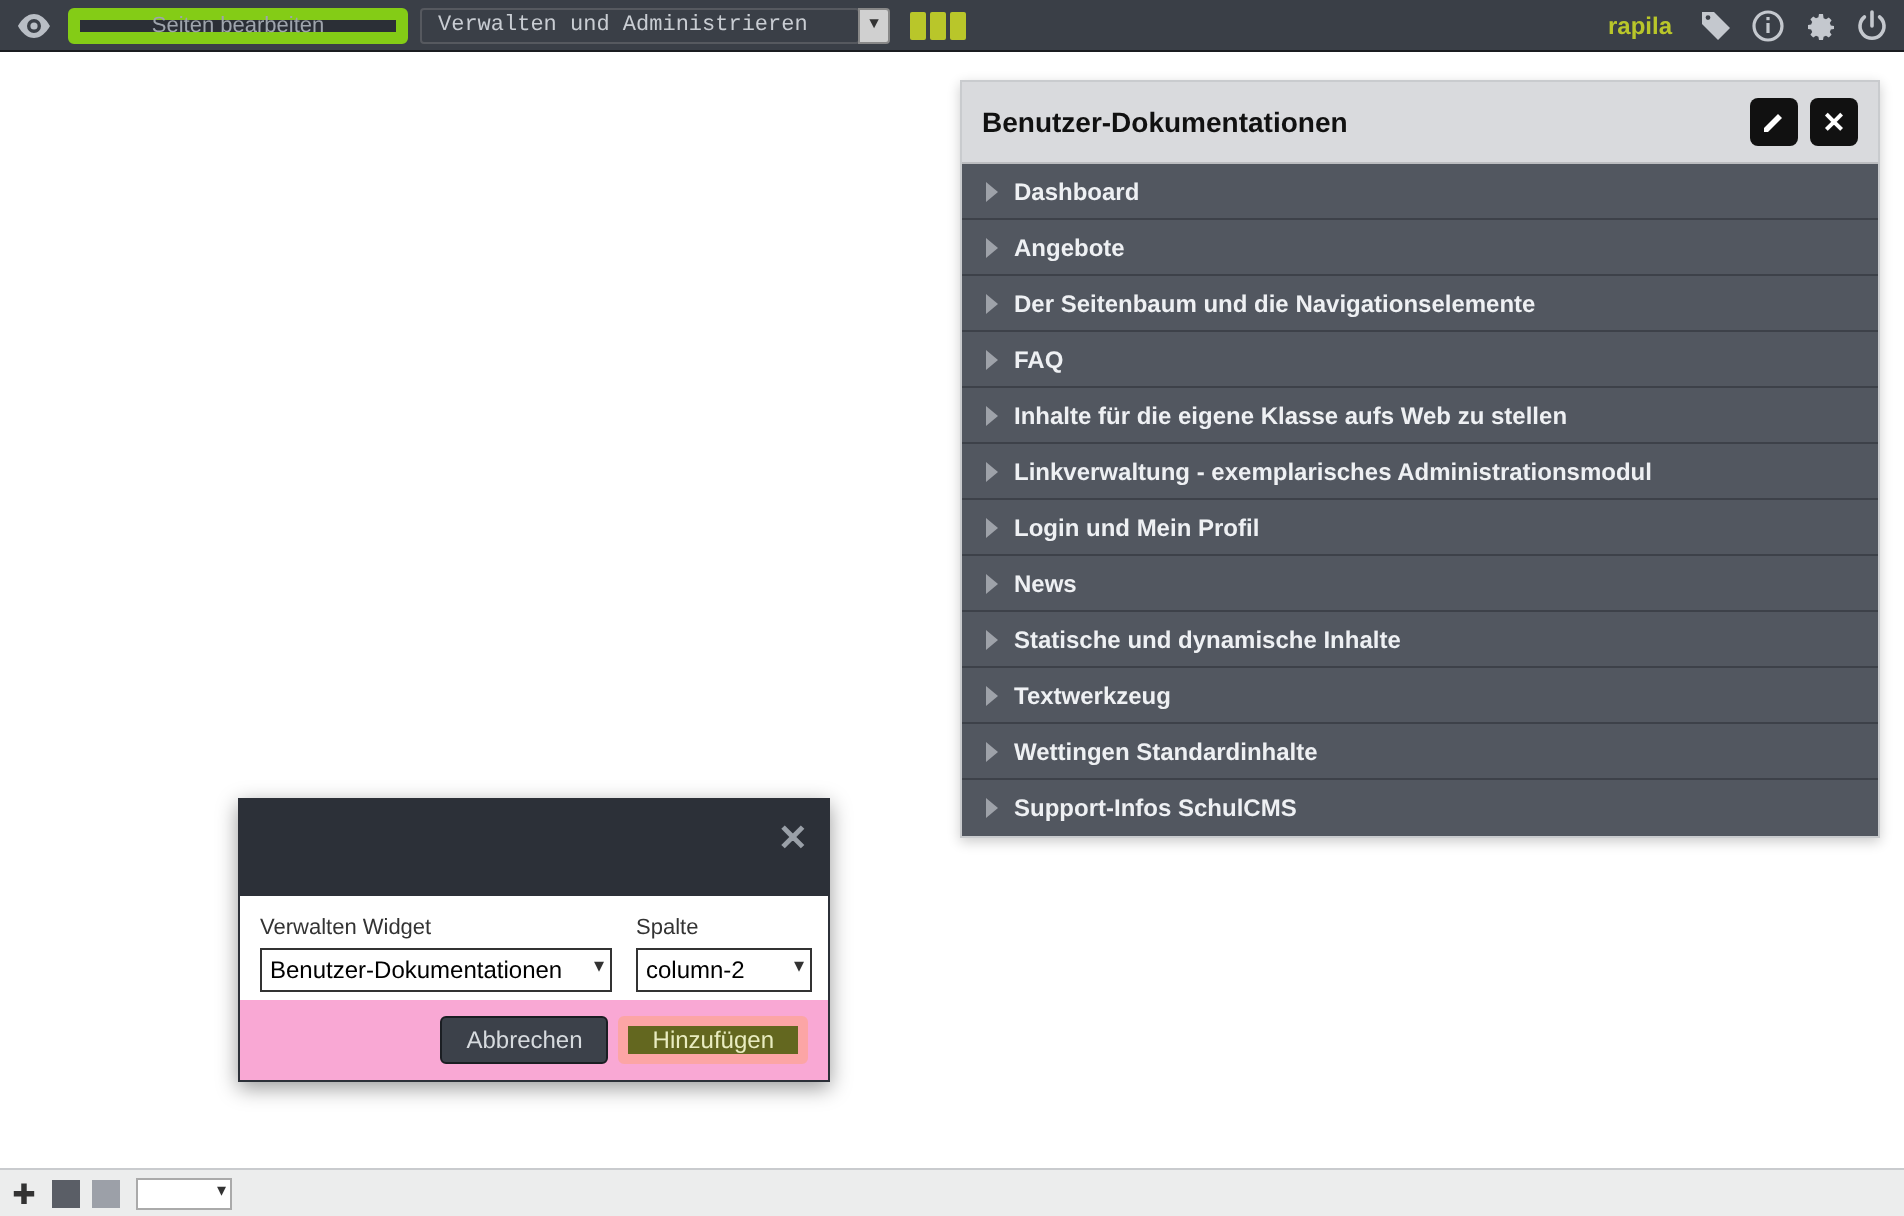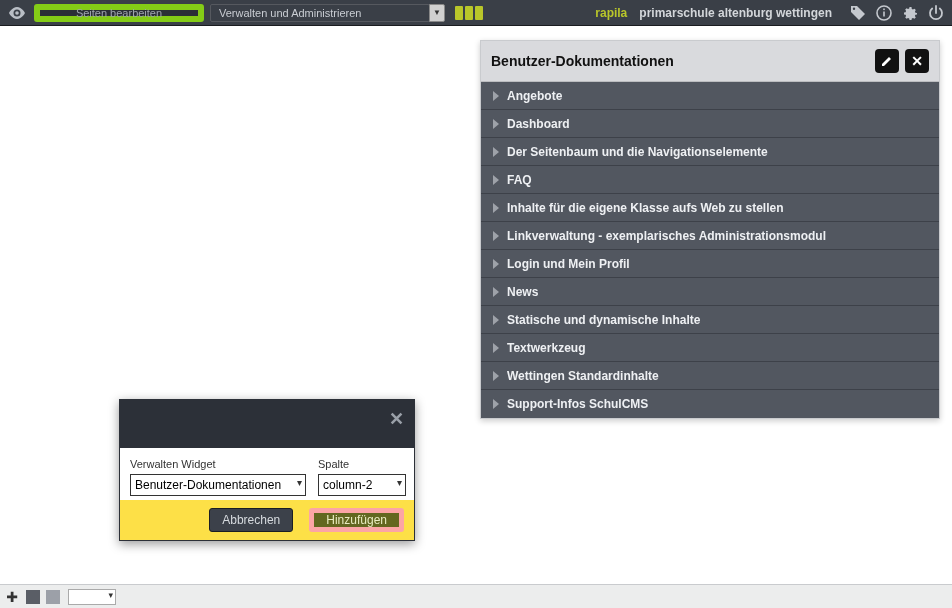--- a/index.html
+++ b/index.html
@@ -3,21 +3,21 @@
 <meta charset="utf-8">
 <style>
   * { box-sizing: border-box; margin: 0; padding: 0; }
   html, body { width: 952px; height: 608px; font-family: Arial, Helvetica, sans-serif; background: #fff; overflow: hidden; }
 
   
   .topbar { display: flex; align-items: center; height: 26px; background: #3a3f47; border-bottom: 1px solid #1a1c20; padding: 0 6px; gap: 6px; }
   .topbar .eye { width: 22px; height: 18px; display: flex; align-items: center; justify-content: center; color: #b9bec5; }
   .topbar .btn-flat { height: 18px; background: #2b2f36; border: 6px solid #84cc16; border-radius: 3px; color: #9fa5ad; font-size: 11px; padding: 0 10px; display: flex; align-items: center; justify-content: center; }
   .topbar .btn-flat.edit { width: 170px; }
-  .topbar .dropdown { display: flex; align-items: flex-end; }
+  .topbar .dropdown { display: flex; align-items: flex-end; font-family: Liberation Mono, monospace; }
   .topbar .dropdown .sel { height: 18px; background: #3a3f47; border: 1px solid #56595f; border-radius: 2px; color: #c9cdd3; font-size: 11px; padding: 0 8px; display: flex; align-items: center; width: 220px; }
   .topbar .dropdown .arrow { width: 16px; height: 18px; background: #d0d0d0; border: 1px solid #888; display: flex; align-items: center; justify-content: center; font-size: 8px; color: #333; margin-left: -1px; border-radius: 0 2px 2px 0; }
   .topbar .bars { display: flex; gap: 2px; margin-left: 4px; }
   .topbar .bars span { width: 8px; height: 14px; background: #b9c62a; border-radius: 1px; }
   .topbar .spacer { flex: 1; }
   .topbar .brand { color: #b9c62a; font-weight: bold; font-size: 12px; margin-right: 6px; }
   .topbar .site { color: #d3d6da; font-size: 12px; font-weight: bold; margin-right: 10px; }
   .topbar .icon { width: 20px; height: 20px; color: #c4c8ce; display: flex; align-items: center; justify-content: center; }
 
   
@@ -34,21 +34,21 @@
   
   .dialog { position: absolute; top: 399px; left: 119px; width: 296px; background: #fff; border: 1px solid #2c3038; box-shadow: 0 3px 10px rgba(0,0,0,.4); }
   .dialog .dlg-head { background: #2c3038; height: 48px; position: relative; }
   .dialog .dlg-head .close { position: absolute; right: 10px; top: 8px; color: #9aa0a8; font-size: 18px; font-weight: bold; cursor: pointer; }
   .dialog .dlg-body { padding: 10px 10px 4px 10px; display: flex; gap: 12px; align-items: flex-end; }
   .dialog .field { display: flex; flex-direction: column; gap: 4px; }
   .dialog .field label { font-size: 11px; color: #333; }
   .dialog .field select, .dialog .field .selbox { height: 22px; border: 1px solid #333; font-size: 12px; background: #fff; padding: 0 18px 0 4px; appearance: none; position: relative; }
   .sel-wrap { position: relative; display: inline-block; }
   .sel-wrap::after { content: "▾"; position: absolute; right: 4px; top: 3px; font-size: 10px; color: #333; pointer-events: none; }
-  .dialog .dlg-foot { background: #fde047; padding: 8px 10px; display: flex; justify-content: flex-end; gap: 16px; }
+  .dialog .dlg-foot { background: #f9a8d4; padding: 8px 10px; display: flex; justify-content: flex-end; gap: 5px; }
   .dialog .dlg-foot .dbtn { height: 24px; border-radius: 3px; padding: 0 12px; font-size: 12px; display: flex; align-items: center; border: 1px solid #1b1e23; }
   .dialog .dlg-foot .dbtn.cancel { background: #3c414a; color: #d6dade; }
   .dialog .dlg-foot .dbtn.add { background: #63671f; color: #e9ecc0; border: 5px solid #fca5a5; }
 
   
   .bottombar { position: absolute; left: 0; bottom: 0; width: 100%; height: 24px; background: #eceded; border-top: 1px solid #c9cbce; display: flex; align-items: center; padding: 0 4px; gap: 4px; }
   .bottombar .addicon { width: 16px; height: 16px; color: #333; display: flex; align-items: center; justify-content: center; font-size: 14px; }
   .bottombar .tile { width: 14px; height: 14px; background: #5a5e66; margin-left: 2px; }
   .bottombar .tile2 { background: #9ca0a8; }
   .bottombar .bottom-sel { width: 48px; height: 16px; border: 1px solid #aaa; background: #fff; font-size: 10px; margin-left: 4px; position: relative; }
@@ -73,21 +73,20 @@
     <div class="sel">Verwalten und Administrieren</div>
     <div class="arrow">▼</div>
   </div>
   <div class="bars">
     <span></span>
       <span></span>
       <span></span>
   </div>
   <div class="spacer"></div>
   <div class="brand">rapila</div>
-  <div class="site">primarschule altenburg wettingen</div>
   <div class="icon">
     <svg width="16" height="16" viewBox="0 0 16 16">
         <path d="M1 1h6l8 8-6 6-8-8V1zm3 4a1.2 1.2 0 1 0 0-2.4A1.2 1.2 0 0 0 4 5z" fill="currentColor"></path>
       </svg>
   </div>
   <div class="icon">
     <svg width="16" height="16" viewBox="0 0 16 16">
         <circle cx="8" cy="8" r="7" fill="none" stroke="currentColor" stroke-width="1.6"></circle>
         <rect x="7.2" y="6.5" width="1.6" height="5" fill="currentColor"></rect>
         <rect x="7.2" y="3.5" width="1.6" height="1.6" fill="currentColor"></rect>
@@ -113,25 +112,25 @@
     <div class="sq">
       <svg width="14" height="14" viewBox="0 0 14 14">
           <path d="M2 10l7-7 2 2-7 7H2v-2z" fill="#fff"></path>
         </svg>
     </div>
     <div class="sq">✕</div>
   </div>
   <div class="panel-list" id="panel-list">
       <div class="row">
         <div class="tri"></div>
+        <span>Dashboard</span>
+      </div>
+      <div class="row">
+        <div class="tri"></div>
         <span>Angebote</span>
-      </div>
-      <div class="row">
-        <div class="tri"></div>
-        <span>Dashboard</span>
       </div>
       <div class="row">
         <div class="tri"></div>
         <span>Der Seitenbaum und die Navigationselemente</span>
       </div>
       <div class="row">
         <div class="tri"></div>
         <span>FAQ</span>
       </div>
       <div class="row">

